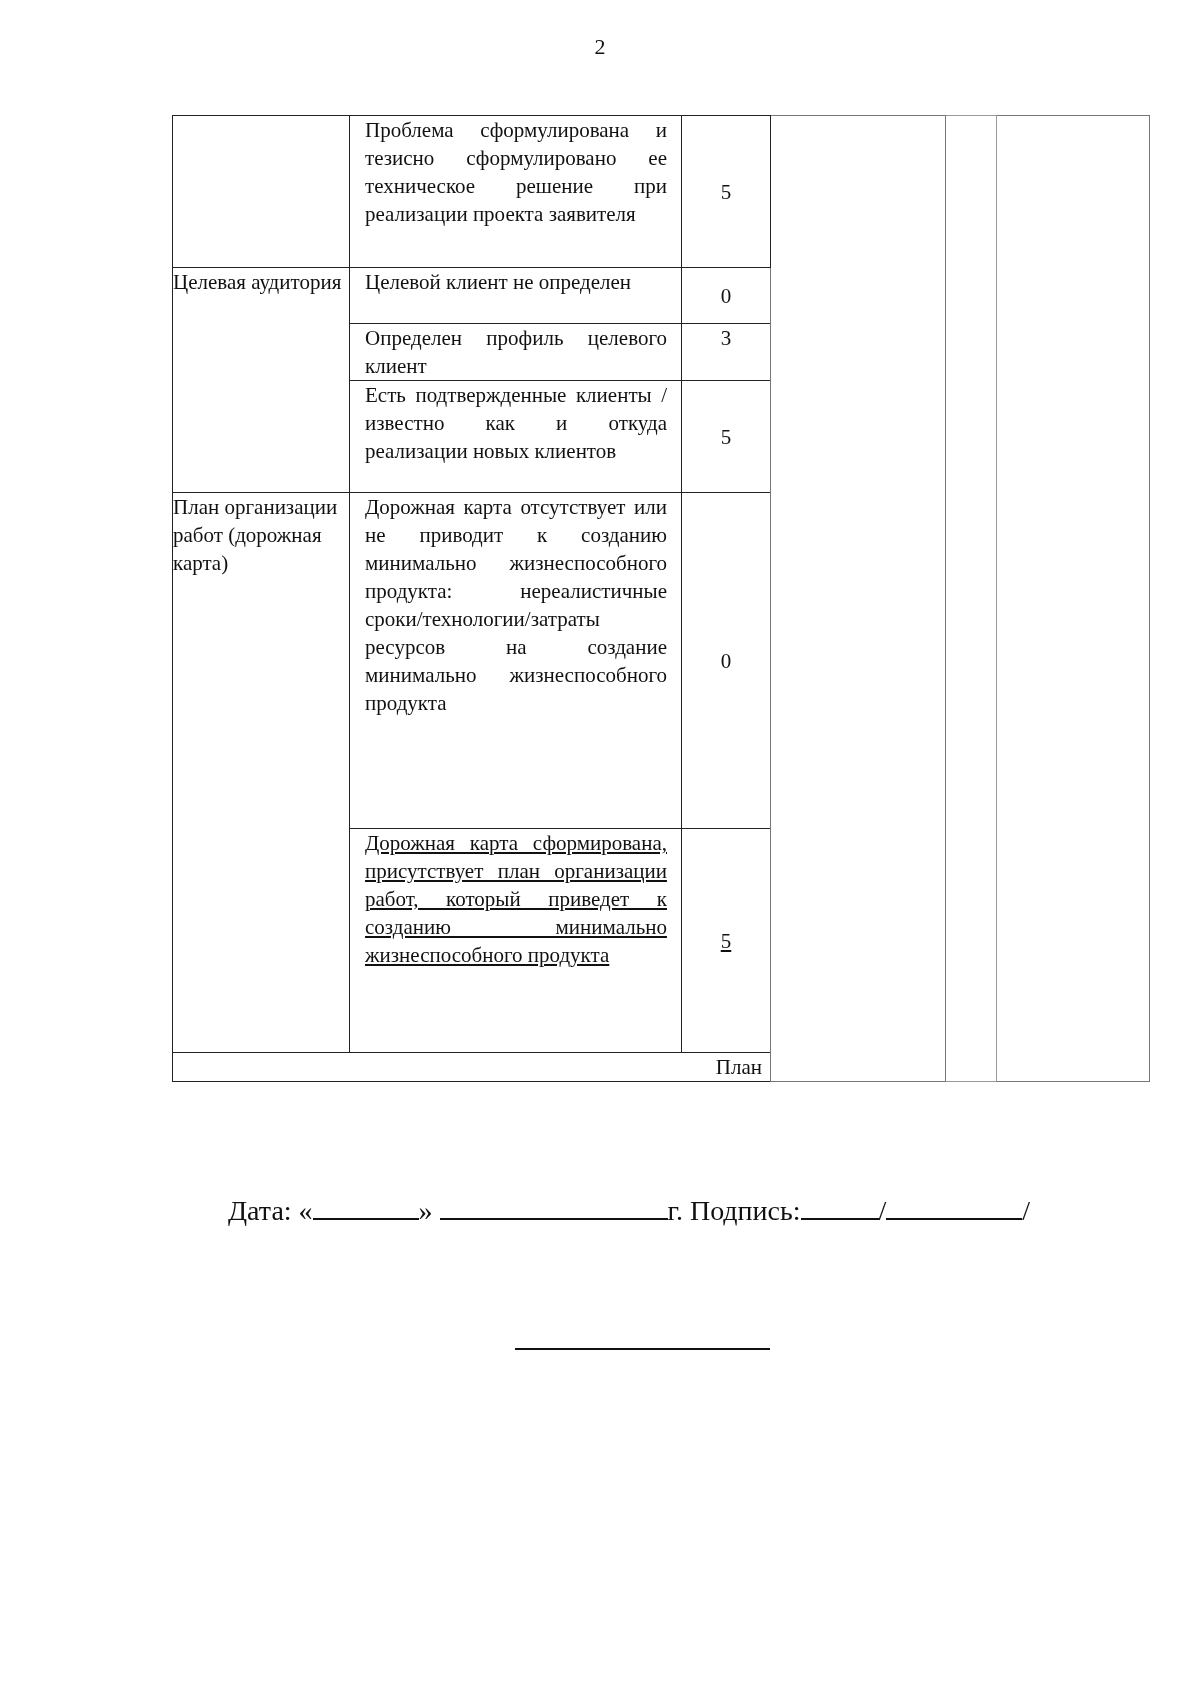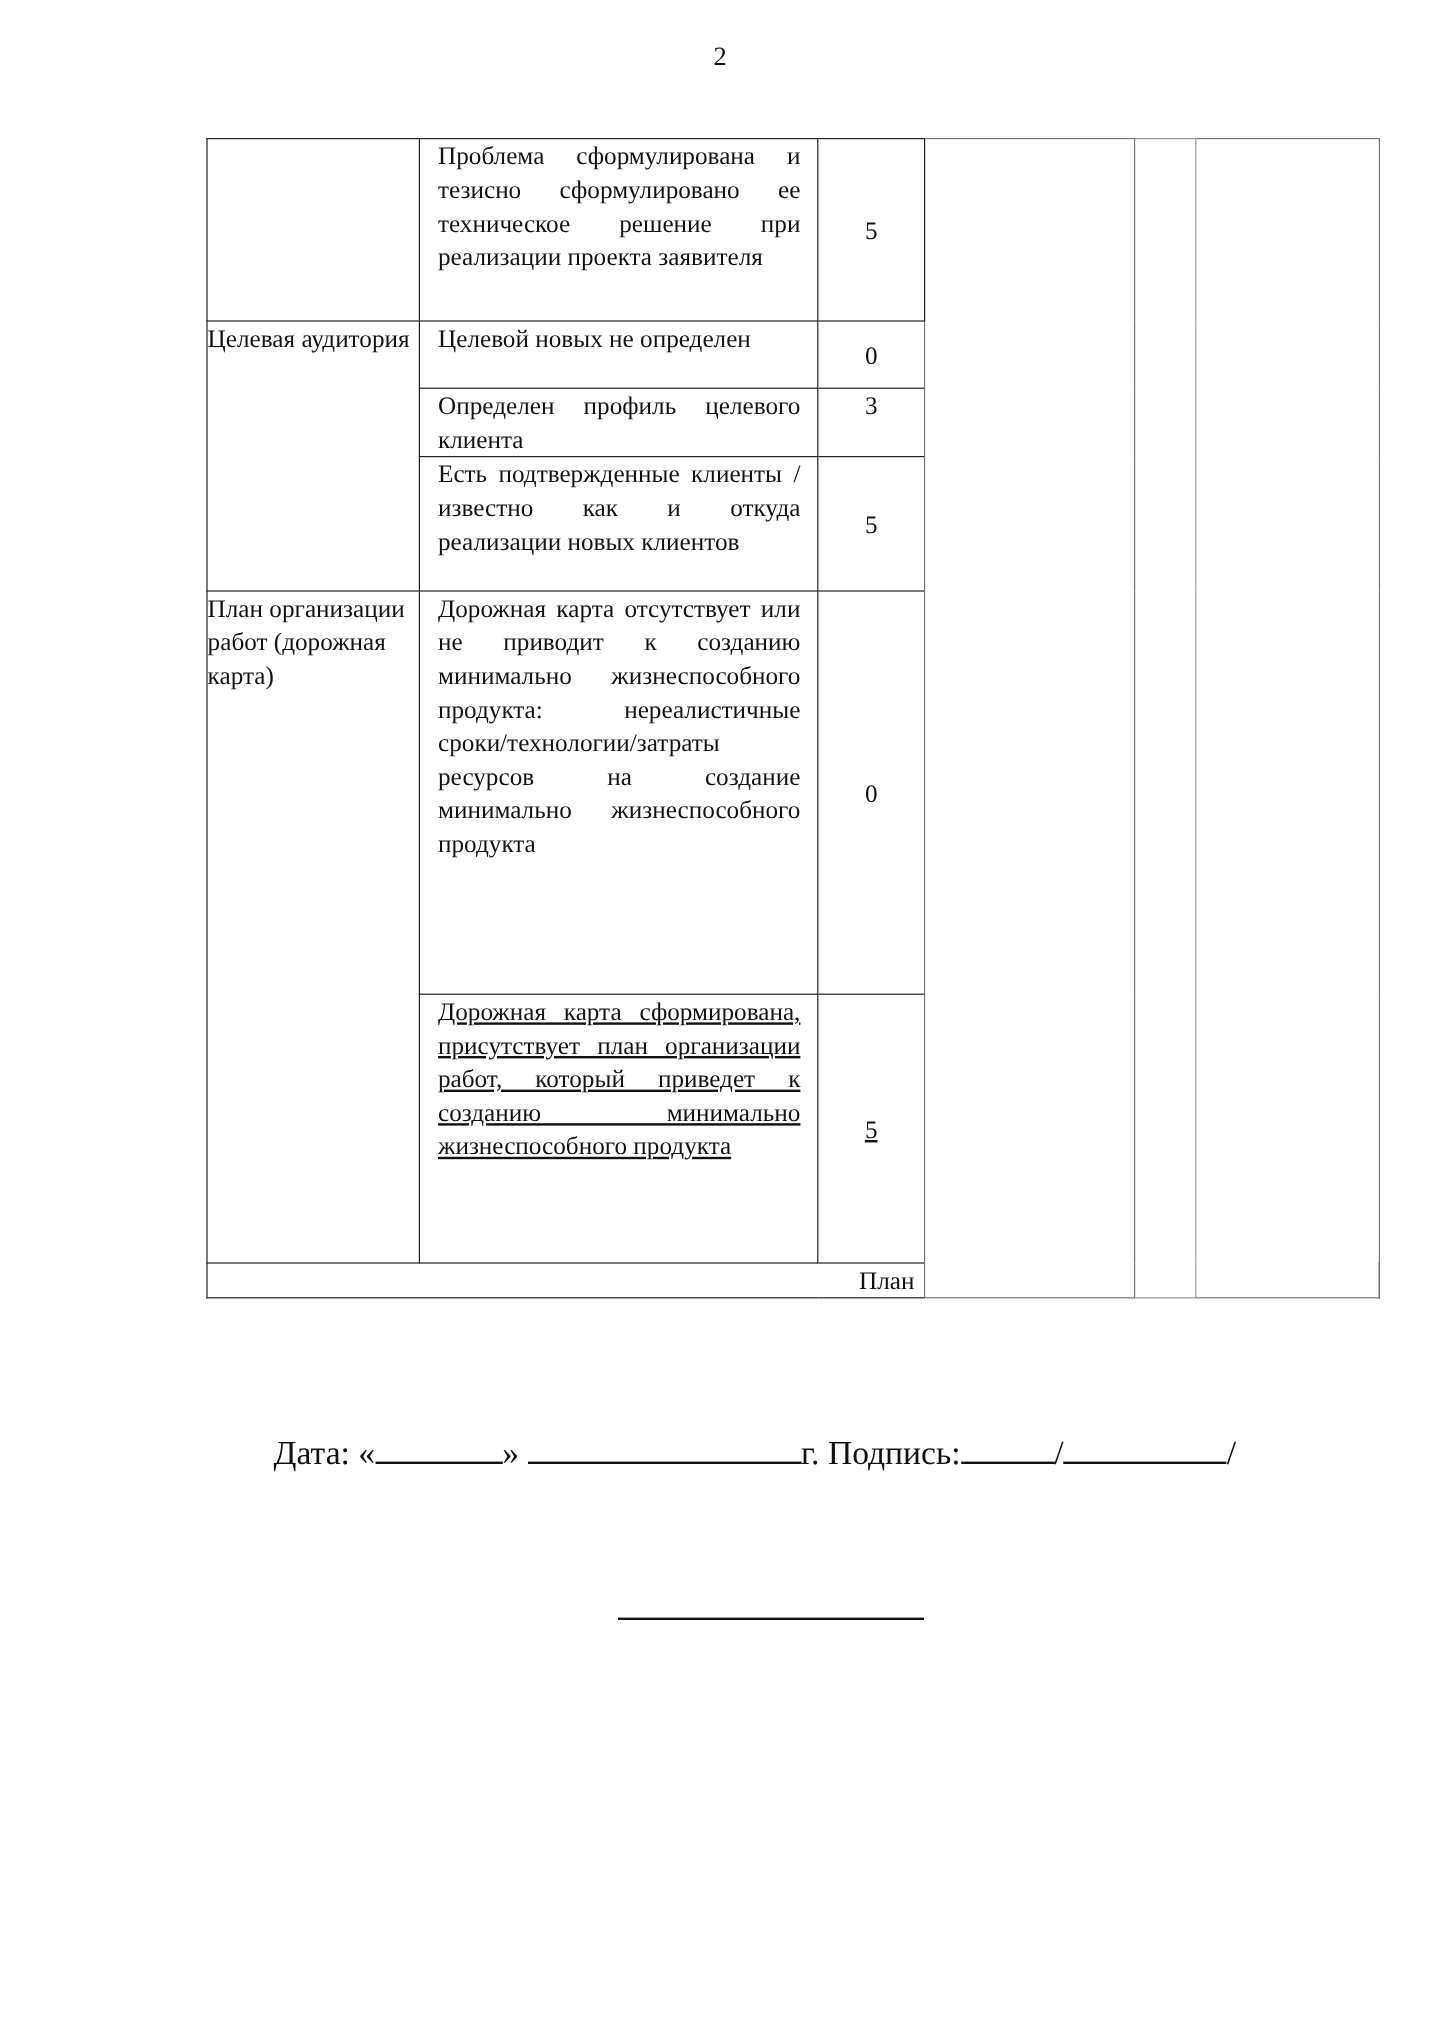--- a/index.html
+++ b/index.html
@@ -34,27 +34,27 @@
           <span class="desc-text">Проблема сформулирована и тезисно сформулировано ее техническое решение при реализации проекта заявителя</span>
         </td>
     <td class="c-score">5</td>
     <td class="c-e1" rowspan="7"></td>
     <td class="c-e2" rowspan="7"></td>
     <td class="c-e3" rowspan="7"></td>
   </tr>
   <tr style="height:56px;">
     <td class="c-crit" rowspan="3">Целевая аудитория</td>
     <td class="c-desc">
-          <span class="desc-text">Целевой новых не определен</span>
+          <span class="desc-text">Целевой клиент не определен</span>
         </td>
     <td class="c-score">0</td>
   </tr>
   <tr style="height:56px;">
     <td class="c-desc">
-          <span class="desc-text">Определен профиль целевого клиента</span>
+          <span class="desc-text">Определен профиль целевого клиент</span>
         </td>
     <td class="c-score" style="vertical-align:top !important;">3</td>
   </tr>
   <tr style="height:112px;">
     <td class="c-desc">
           <span class="desc-text">Есть подтвержденные клиенты / известно как и откуда реализации новых клиентов</span>
         </td>
     <td class="c-score">5</td>
   </tr>
   <tr style="height:336px;">

